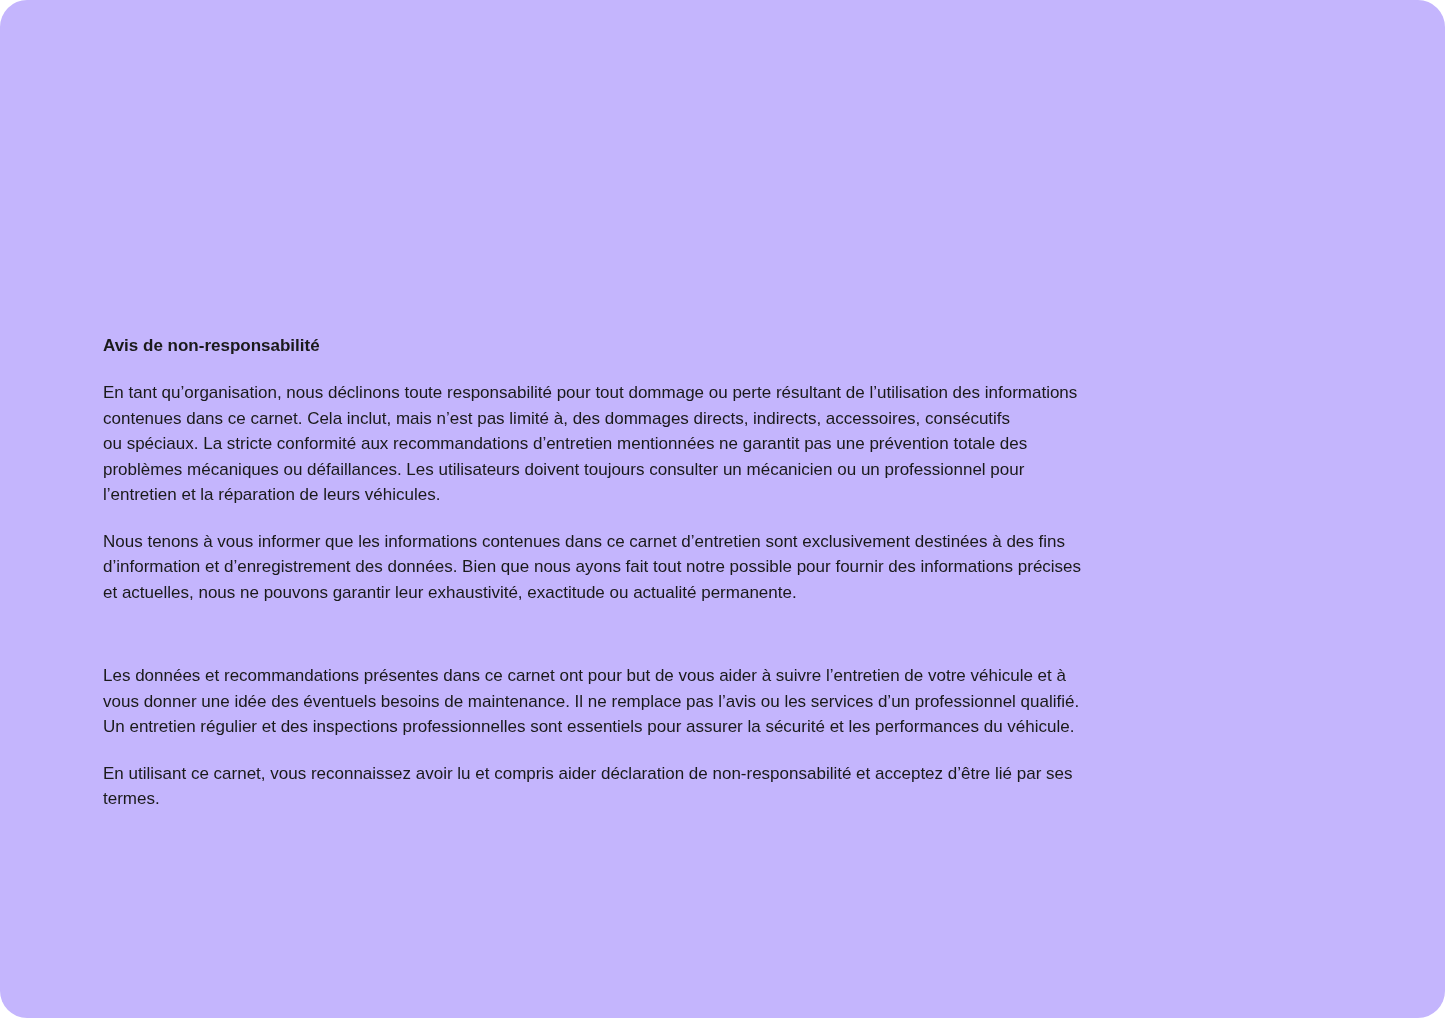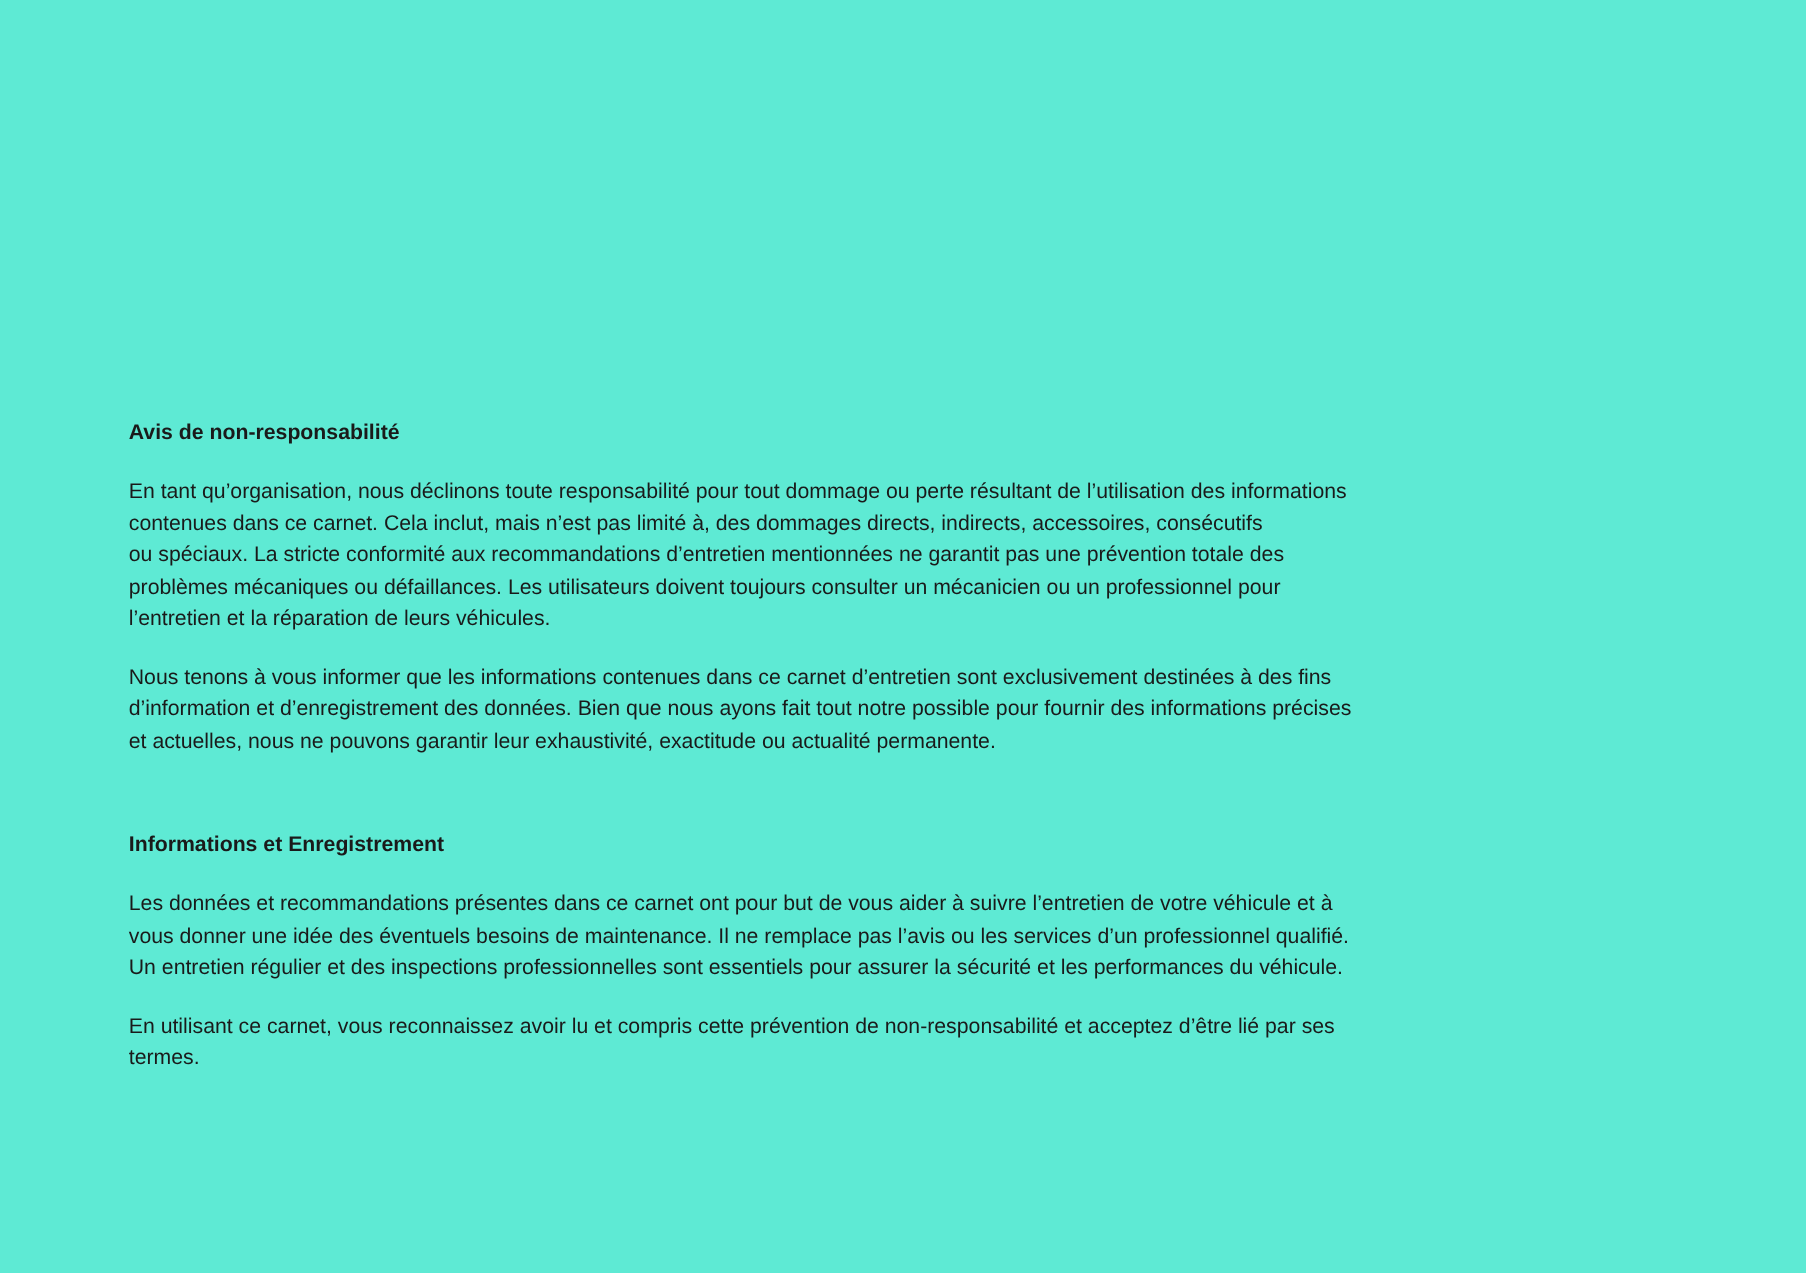--- a/index.html
+++ b/index.html
@@ -12,21 +12,22 @@
     height: 1018px;
     font-family: "Liberation Sans", sans-serif;
     color: #1a1a1a;
     overflow: hidden;
   }
   .page {
     box-sizing: border-box;
     width: 1445px;
     height: 1018px;
     padding: 333px 60px 0 103px;
-    background: #5eead4;
+    background: #c4b5fd;
+    border-radius: 27px;
   }
   .doc-section {
     display: block;
   }
   .doc-section.second {
     margin-top: 58px;
   }
   h2.section-heading {
     font-size: 17px;
     font-weight: bold;
@@ -55,21 +56,20 @@
 contenues dans ce carnet. Cela inclut, mais n’est pas limité à, des dommages directs, indirects, accessoires, consécutifs
 ou spéciaux. La stricte conformité aux recommandations d’entretien mentionnées ne garantit pas une prévention totale des
 problèmes mécaniques ou défaillances. Les utilisateurs doivent toujours consulter un mécanicien ou un professionnel pour
 l’entretien et la réparation de leurs véhicules.</p>
     <p class="doc-paragraph">Nous tenons à vous informer que les informations contenues dans ce carnet d’entretien sont exclusivement destinées à des fins
 d’information et d’enregistrement des données. Bien que nous ayons fait tout notre possible pour fournir des informations précises
 et actuelles, nous ne pouvons garantir leur exhaustivité, exactitude ou actualité permanente.</p>
   </section>
 
   <section class="doc-section second">
-    <h2 class="section-heading">Informations et Enregistrement</h2>
     <p class="doc-paragraph">Les données et recommandations présentes dans ce carnet ont pour but de vous aider à suivre l’entretien de votre véhicule et à
 vous donner une idée des éventuels besoins de maintenance. Il ne remplace pas l’avis ou les services d’un professionnel qualifié.
 Un entretien régulier et des inspections professionnelles sont essentiels pour assurer la sécurité et les performances du véhicule.</p>
-    <p class="doc-paragraph">En utilisant ce carnet, vous reconnaissez avoir lu et compris cette prévention de non-responsabilité et acceptez d’être lié par ses
+    <p class="doc-paragraph">En utilisant ce carnet, vous reconnaissez avoir lu et compris aider déclaration de non-responsabilité et acceptez d’être lié par ses
 termes.</p>
   </section>
 
 </div>
 
 </body></html>

